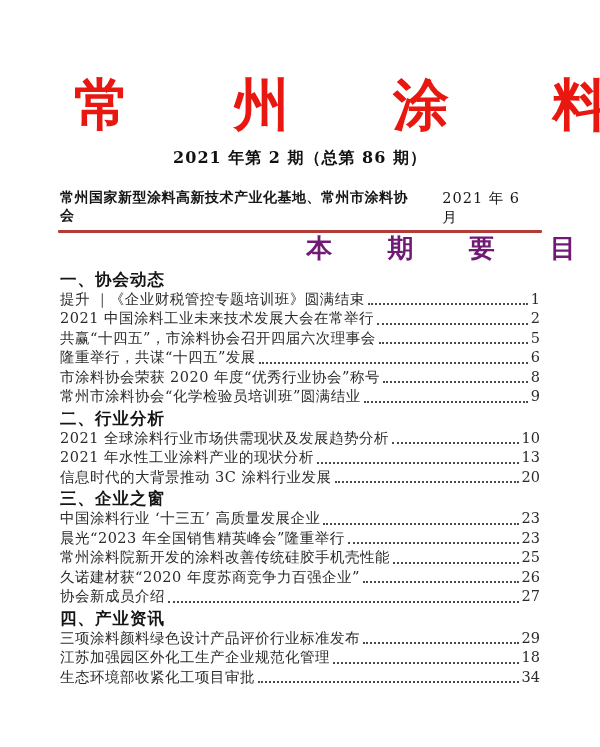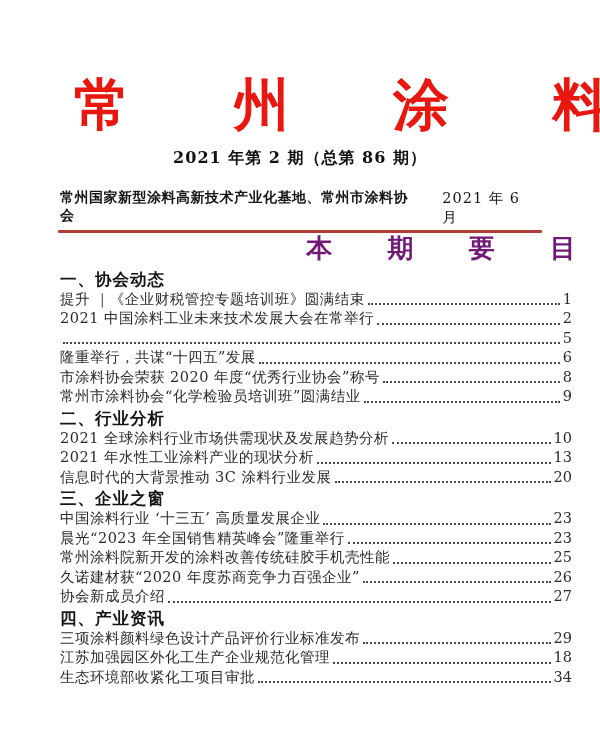--- a/index.html
+++ b/index.html
@@ -72,21 +72,21 @@
     font-family: "Liberation Sans", "DejaVu Sans", sans-serif;
     font-size: 26px;
     font-weight: bold;
     color: #701a75;
     letter-spacing: 24px;
     text-indent: 24px;
     white-space: nowrap;
     line-height: 1.05;
   }
   .toc {
-    margin: 5px 28px 0 60px;
+    margin: 5px 60px 0 60px;
   }
   .section-heading {
     font-family: "Liberation Sans", "DejaVu Sans", sans-serif;
     font-size: 16.5px;
     font-weight: bold;
     color: #151515;
     line-height: 20px;
     padding: 1px 0;
     letter-spacing: 1px;
   }
@@ -139,20 +139,21 @@
         <span class="toc-title">提升 ｜《企业财税管控专题培训班》圆满结束</span>
         <span class="leader"></span>
         <span class="toc-page">1</span>
       </div>
       <div class="toc-item">
         <span class="toc-title">2021 中国涂料工业未来技术发展大会在常举行</span>
         <span class="leader"></span>
         <span class="toc-page">2</span>
       </div>
       <div class="toc-item">
+        <span class="toc-title">共赢“十四五”，市涂料协会召开四届六次理事会</span>
         <span class="leader"></span>
         <span class="toc-page">5</span>
       </div>
       <div class="toc-item">
         <span class="toc-title">隆重举行，共谋“十四五”发展</span>
         <span class="leader"></span>
         <span class="toc-page">6</span>
       </div>
       <div class="toc-item">
         <span class="toc-title">市涂料协会荣获 2020 年度“优秀行业协会”称号</span>

